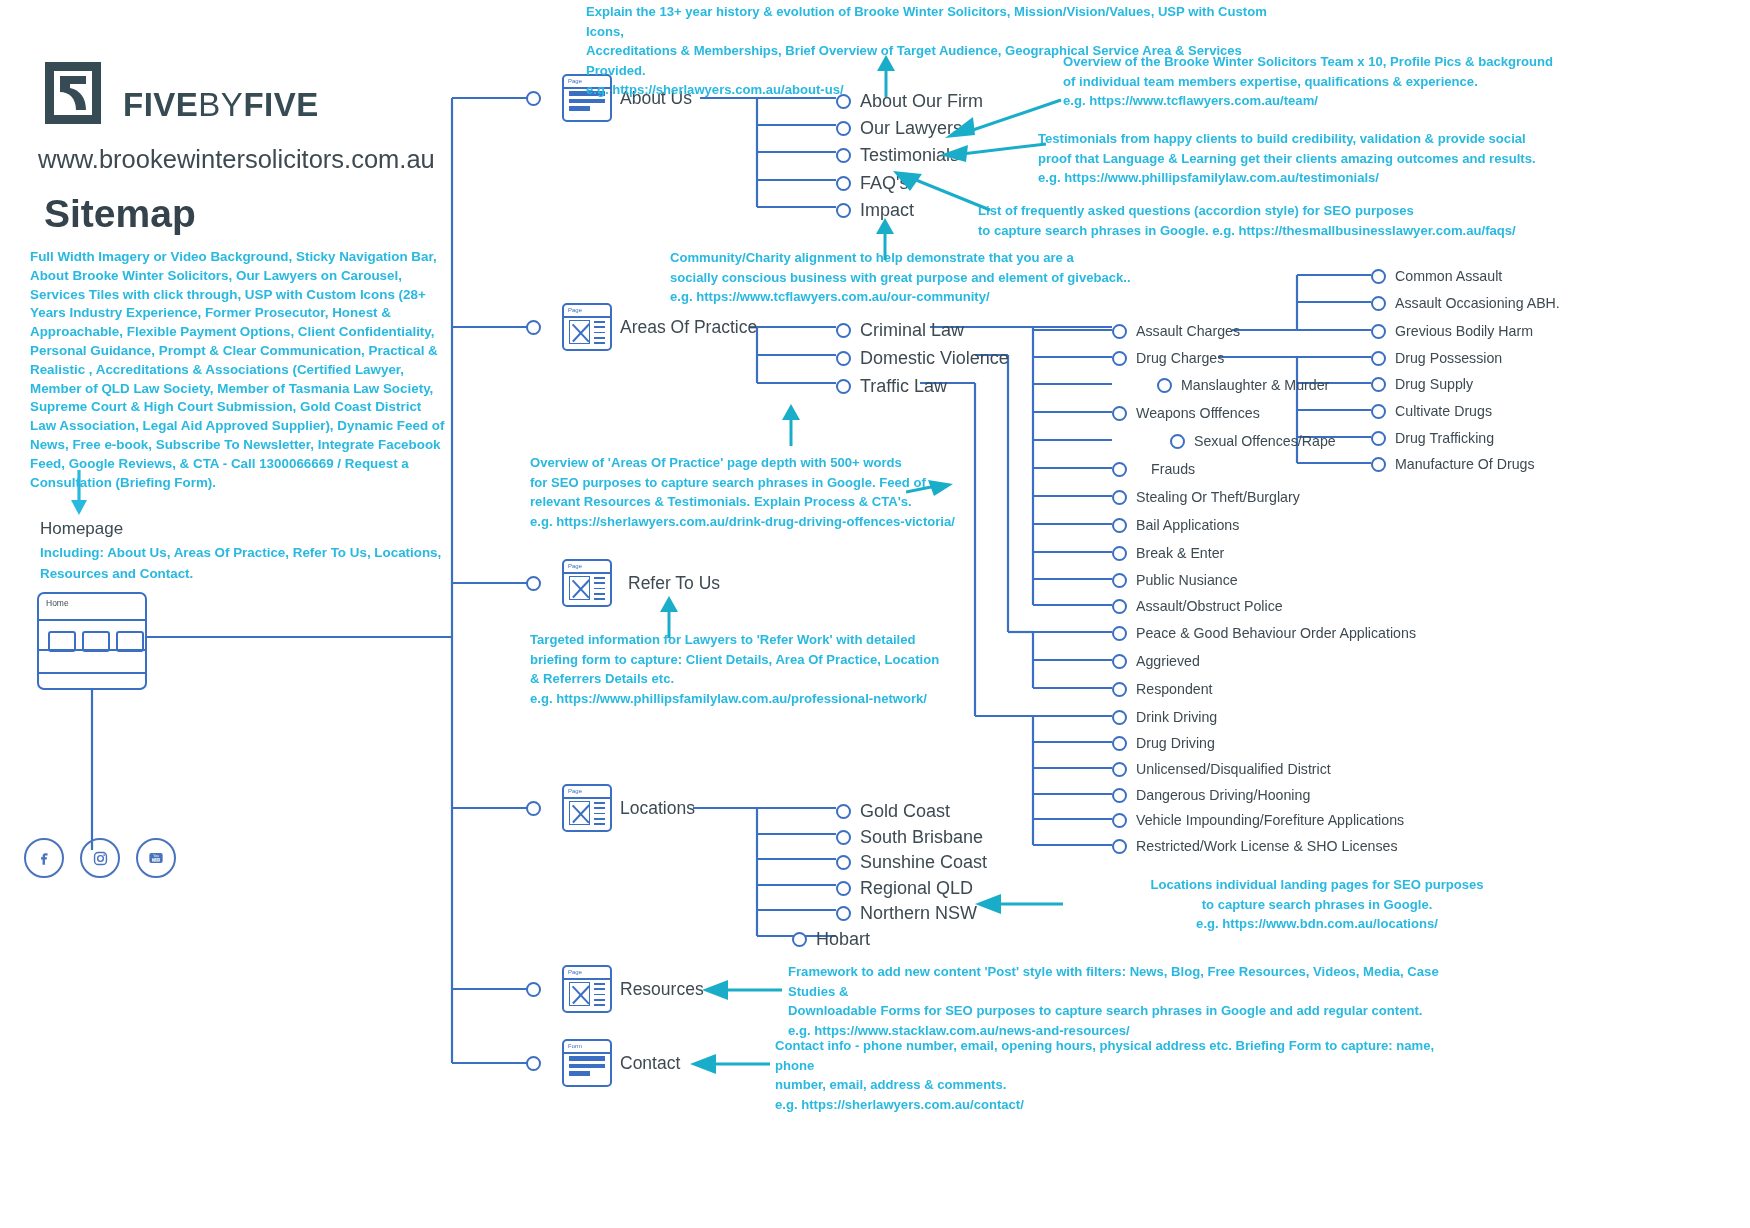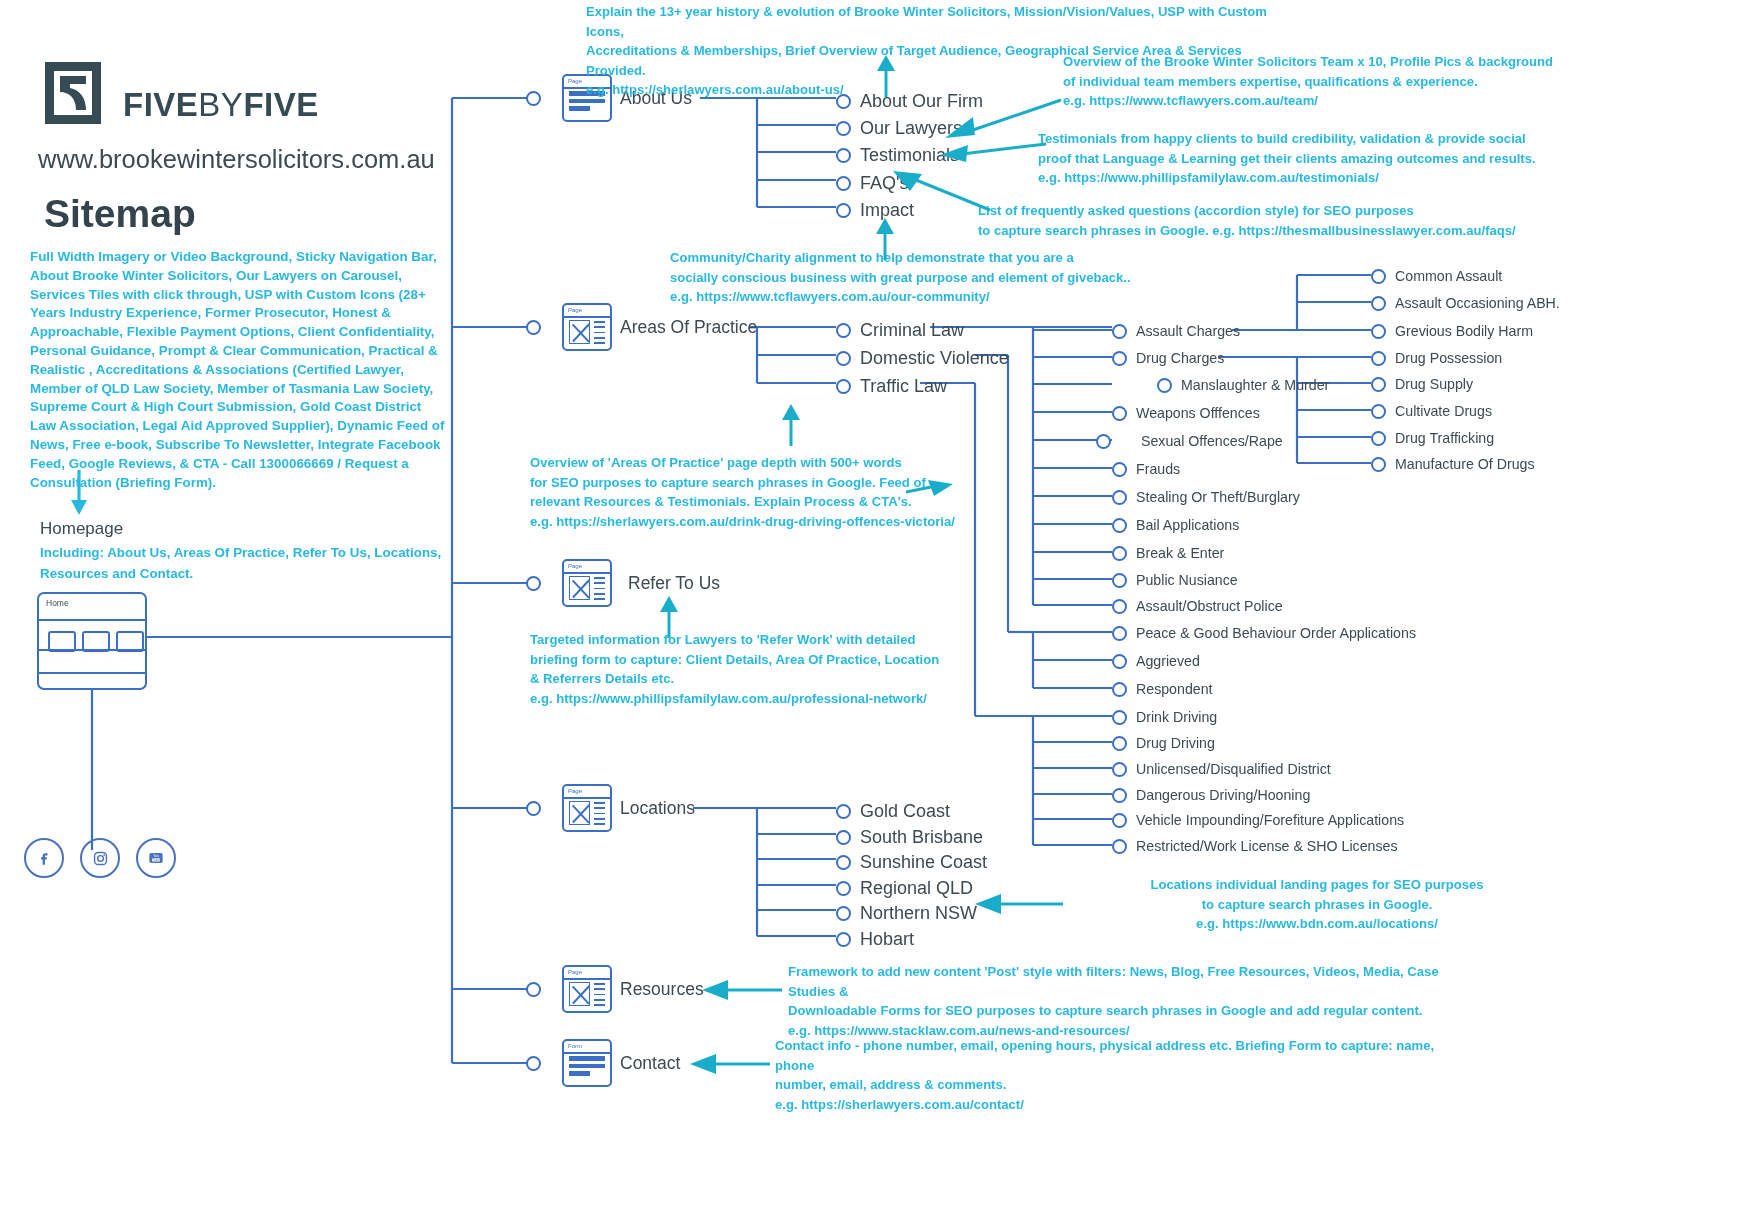--- a/index.html
+++ b/index.html
@@ -383,25 +383,25 @@
       <span class="lbl">Drug Charges</span>
     </div>
   <div class="node lvl3" style="left:1112px;top:377px;margin-left:45px;">
       <span class="bullet"></span>
       <span class="lbl">Manslaughter &amp; Murder</span>
     </div>
   <div class="node lvl3" style="left:1112px;top:405px;">
       <span class="bullet"></span>
       <span class="lbl">Weapons Offfences</span>
     </div>
-  <div class="node lvl3" style="left:1096px;top:433px;gap:21px;">
+  <div class="node lvl3" style="left:1170px;top:433px;">
       <span class="bullet"></span>
       <span class="lbl">Sexual Offences/Rape</span>
     </div>
-  <div class="node lvl3" style="left:1112px;top:461px;">
+  <div class="node lvl3" style="left:1112px;top:461px;gap:15px;">
       <span class="bullet"></span>
       <span class="lbl">Frauds</span>
     </div>
   <div class="node lvl3" style="left:1112px;top:489px;">
       <span class="bullet"></span>
       <span class="lbl">Stealing Or Theft/Burglary</span>
     </div>
   <div class="node lvl3" style="left:1112px;top:517px;">
       <span class="bullet"></span>
       <span class="lbl">Bail Applications</span>
@@ -504,21 +504,21 @@
       <span class="lbl">Sunshine Coast</span>
     </div>
   <div class="node lvl2" style="left:836px;top:878px;">
       <span class="bullet"></span>
       <span class="lbl">Regional QLD</span>
     </div>
   <div class="node lvl2" style="left:836px;top:903px;">
       <span class="bullet"></span>
       <span class="lbl">Northern NSW</span>
     </div>
-  <div class="node lvl2" style="left:836px;top:929px;align-items:center;">
+  <div class="node lvl2" style="left:792px;top:929px;align-items:center;">
       <span class="bullet"></span>
       <span class="lbl">Hobart</span>
     </div>
 
   <div class="anno" style="left:586px;top:2px;width:700px;">Explain the 13+ year history &amp; evolution of Brooke Winter Solicitors, Mission/Vision/Values, USP with Custom Icons,
 Accreditations &amp; Memberships, Brief Overview of Target Audience, Geographical Service Area &amp; Services Provided.
 e.g. https://sherlawyers.com.au/about-us/</div>
   <svg class="arrow" style="left:872px;top:55px;width:28px;height:44px;" viewBox="0 0 28 44">
     <path d="M14 42 L14 12" stroke="#1aadc9" stroke-width="3" fill="none"></path>
     <path d="M5 16 L14 0 L23 16 Z" fill="#1aadc9"></path>

